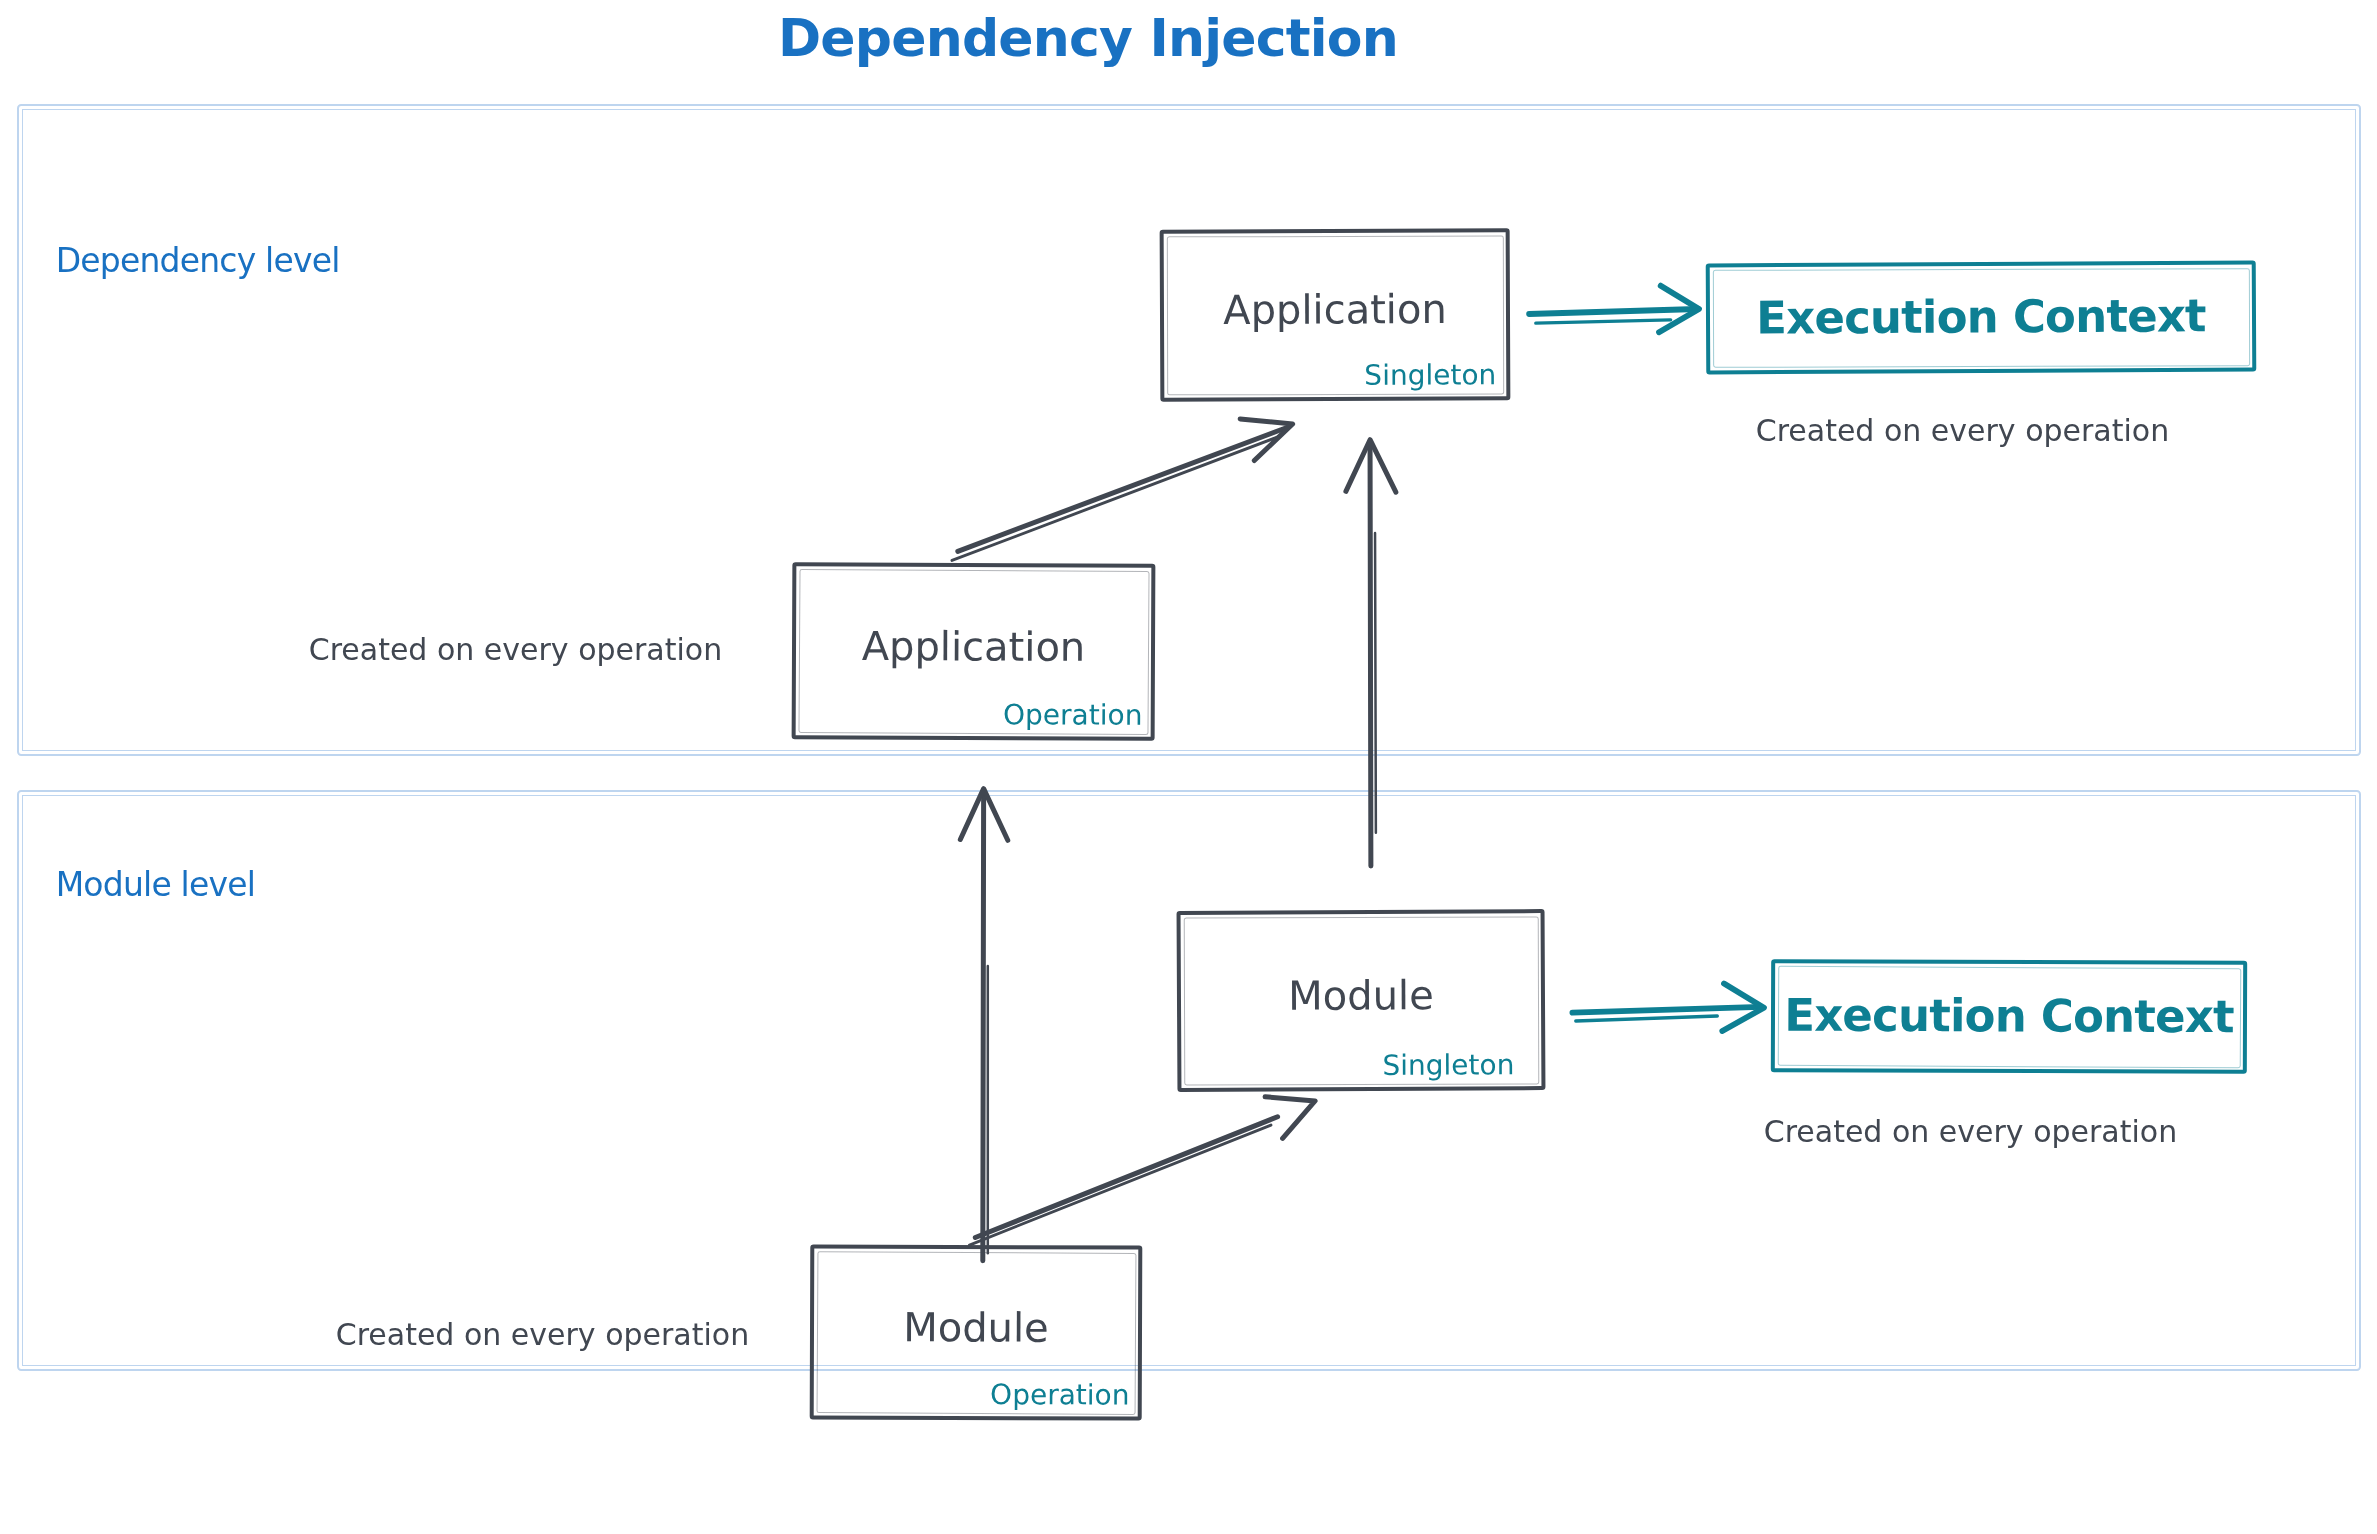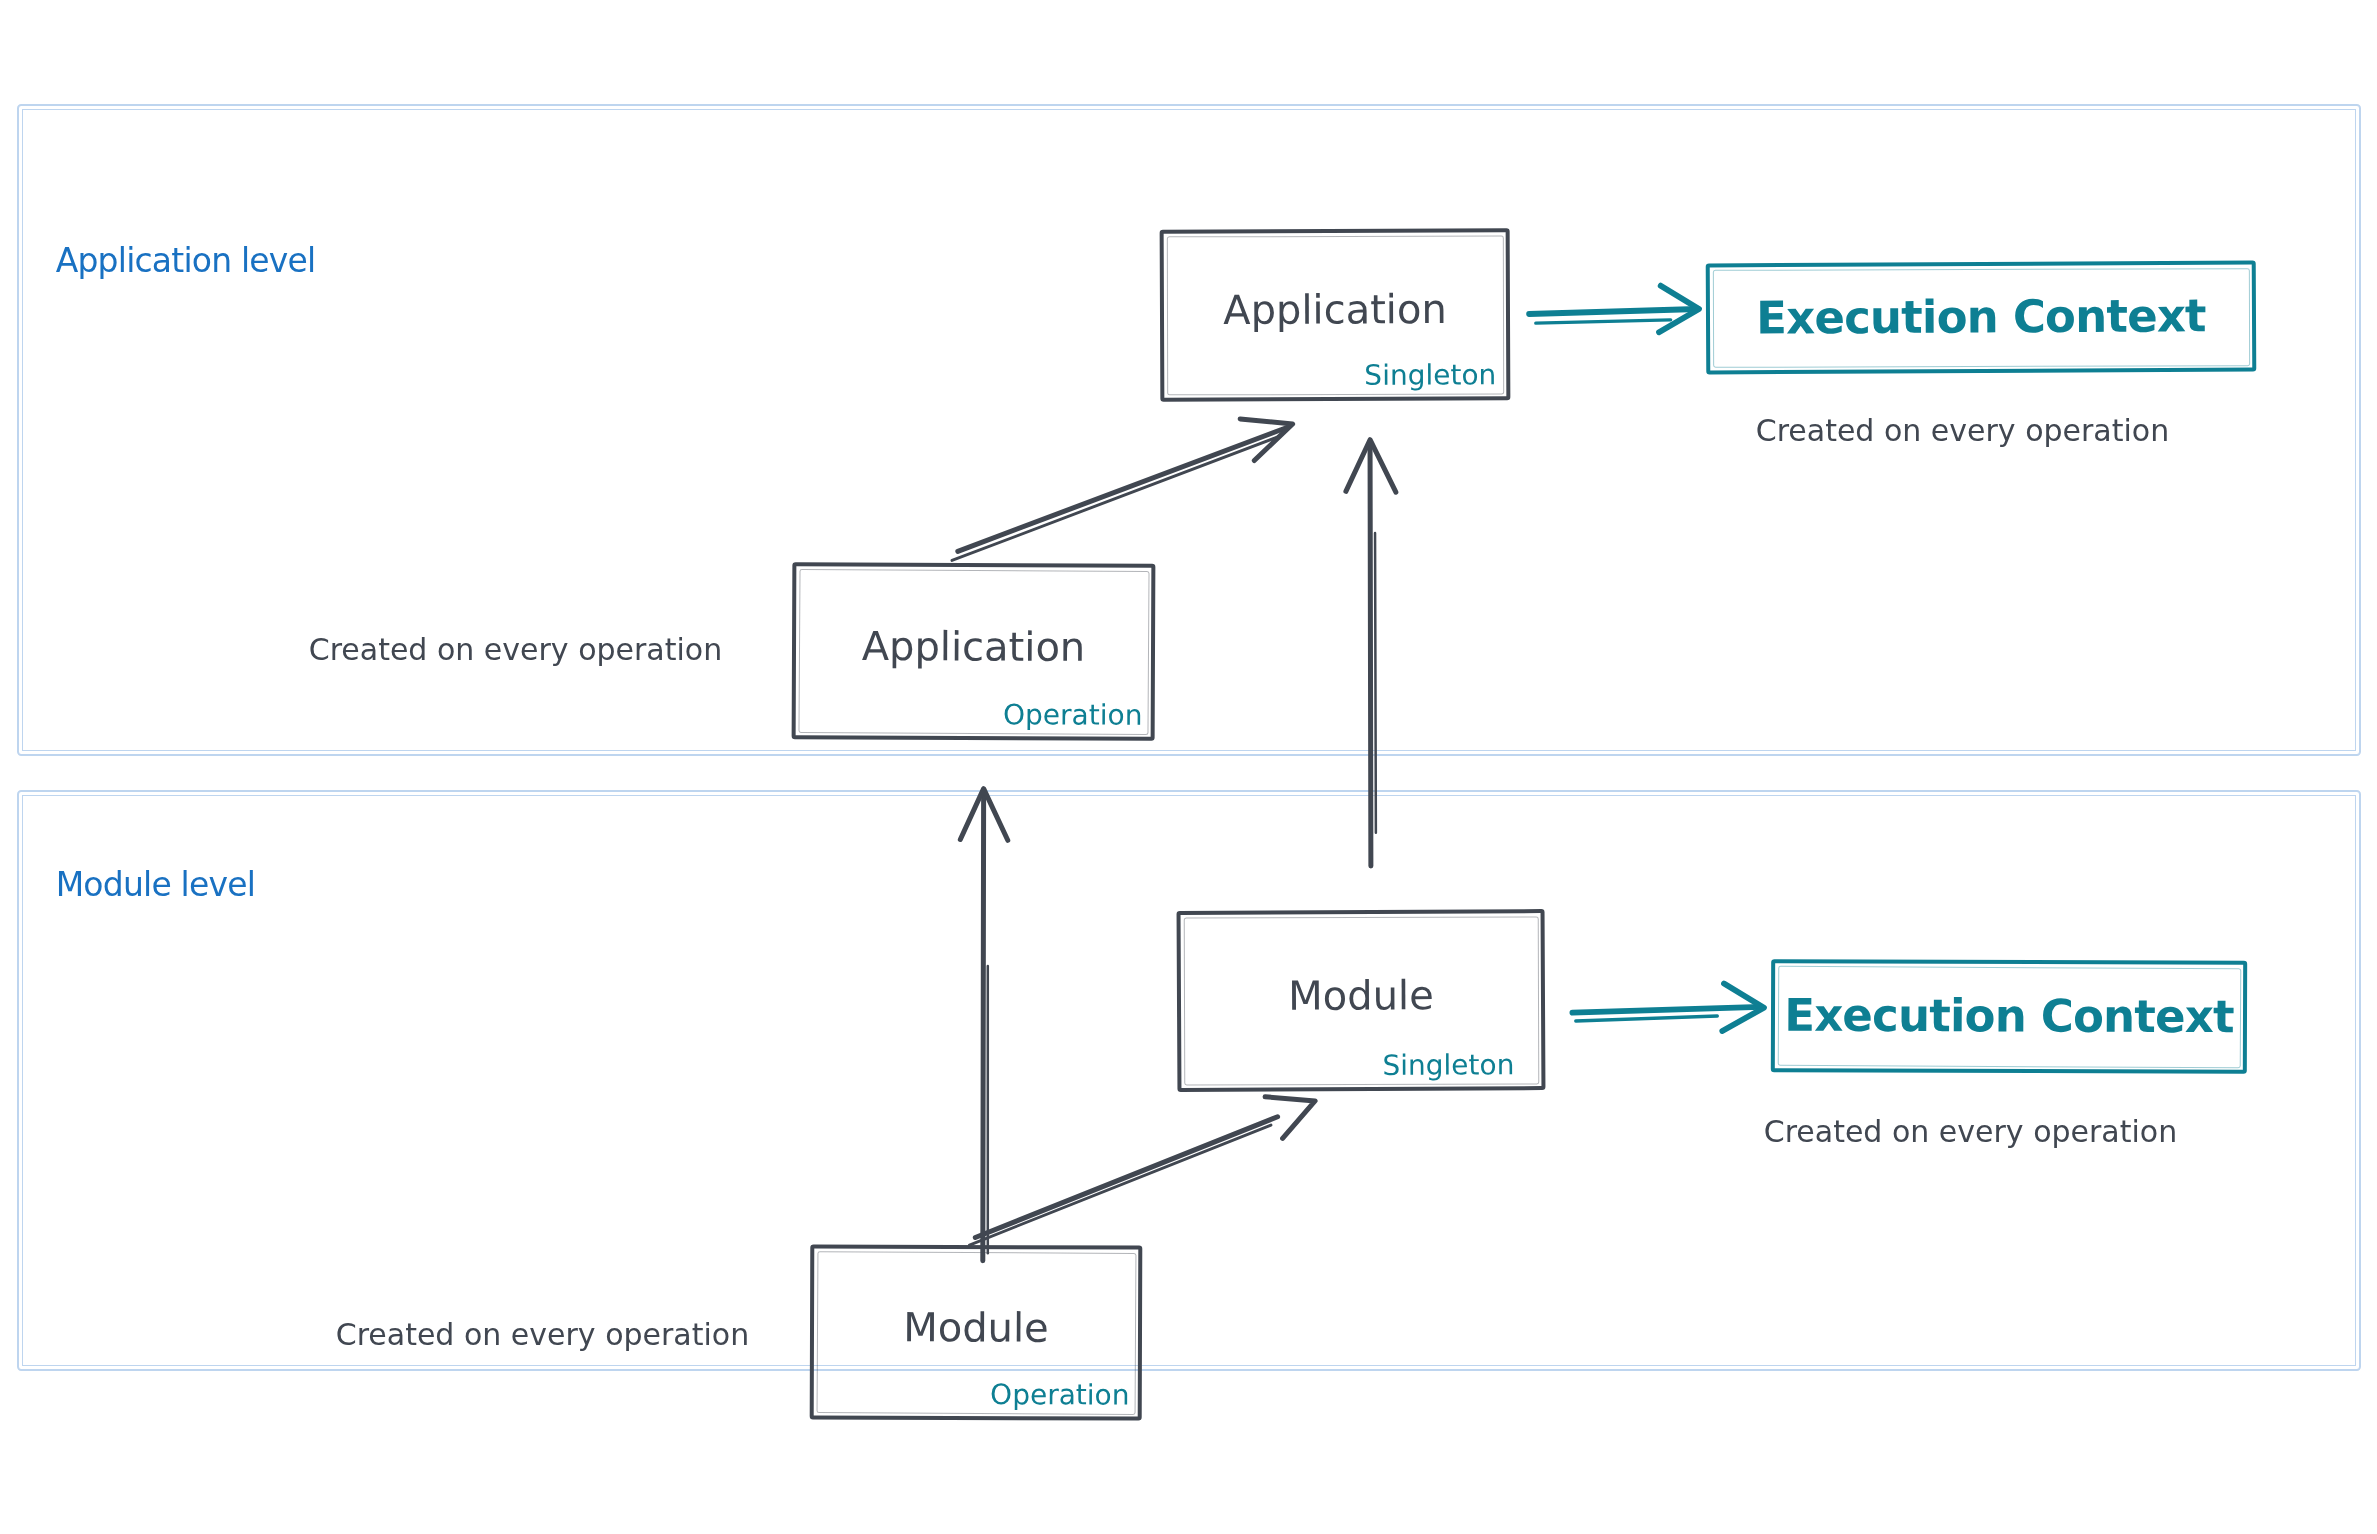--- a/index.html
+++ b/index.html
@@ -89,23 +89,24 @@
   }
   .arrows-layer path{ fill:none; stroke-linecap:round; stroke-linejoin:round; }
   .s-dark{ stroke:var(--dark); }
   .s-teal{ stroke:var(--teal); }
 </style>
 </head>
 <body>
 
 <div class="canvas">
 
+  <div class="title">Dependency Injection</div>
 
   <section class="frame frame-app">
-    <div class="frame-label">Application level</div>
+    <div class="frame-label">Dependency level</div>
 
     <div class="sketch-box dark-box box-app-singleton">
       <div class="box-title">Application</div>
       <div class="box-tag">Singleton</div>
     </div>
 
     <div class="sketch-box dark-box box-app-operation">
       <div class="box-title">Application</div>
       <div class="box-tag">Operation</div>
     </div>

